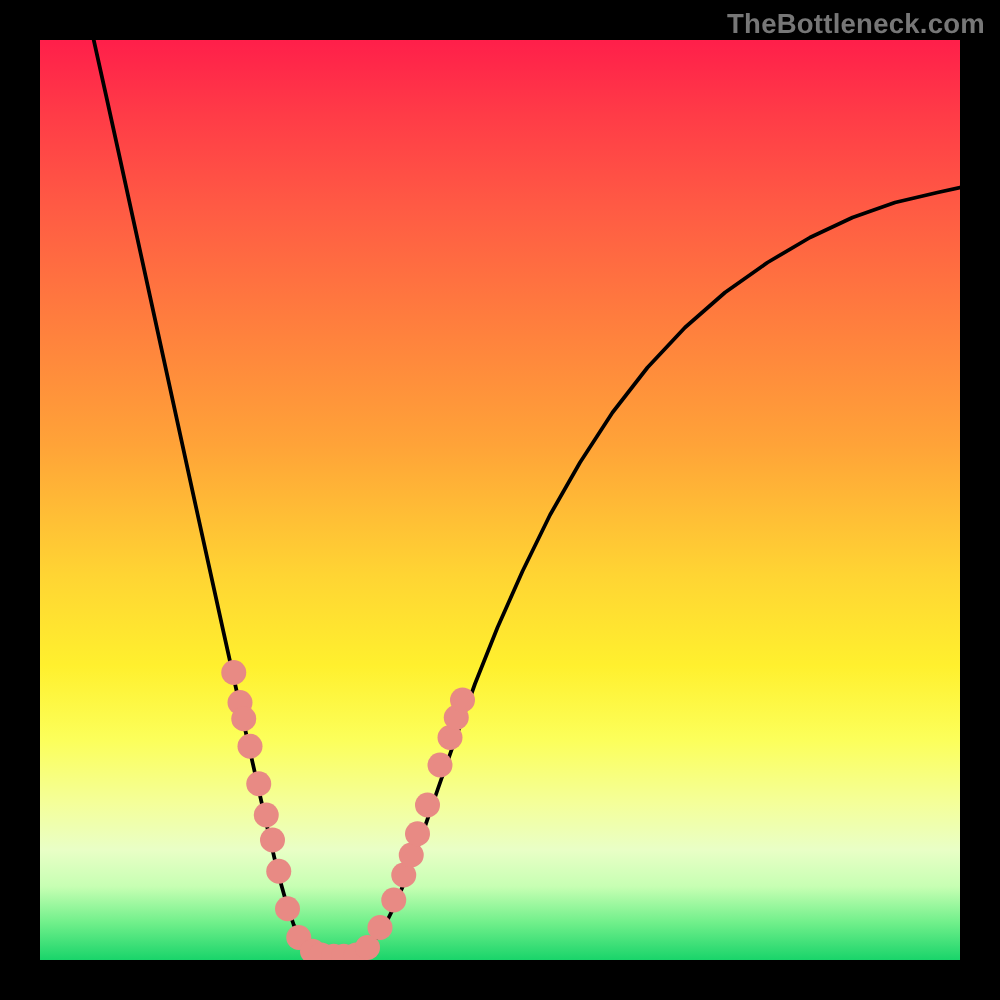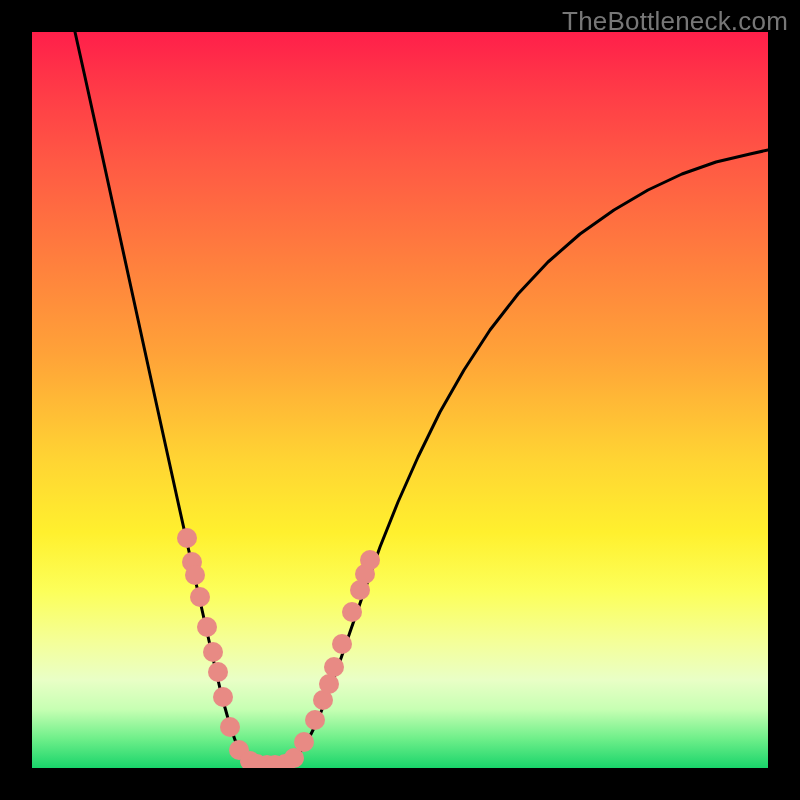--- a/index.html
+++ b/index.html
@@ -31,22 +31,22 @@
       #c7ffb3 92%,
       #6fef8a 96%,
       #19d46a 100%
     );
   }
   .watermark {
     position: absolute;
     top: 6px;
     right: 12px;
     color: #777;
-    font-size: 26px;
-    font-weight: 400;
+    font-size: 22px;
+    font-weight: 700;
     letter-spacing: 0.2px;
     user-select: none;
   }
   svg {
     position: absolute;
     left: 0;
     top: 0;
   }
 </style>
 </head>

